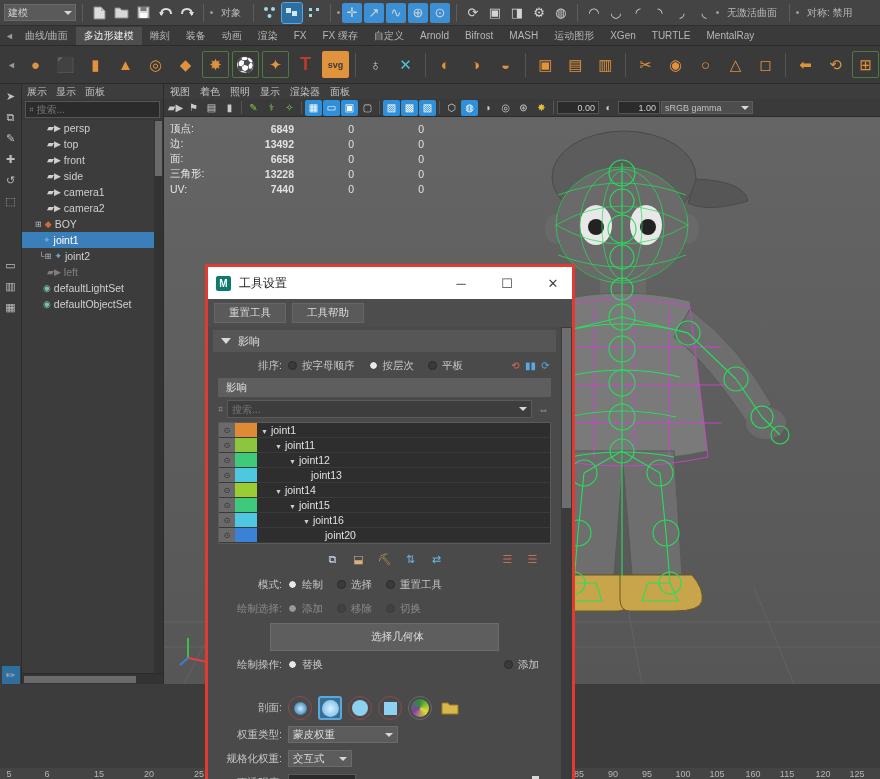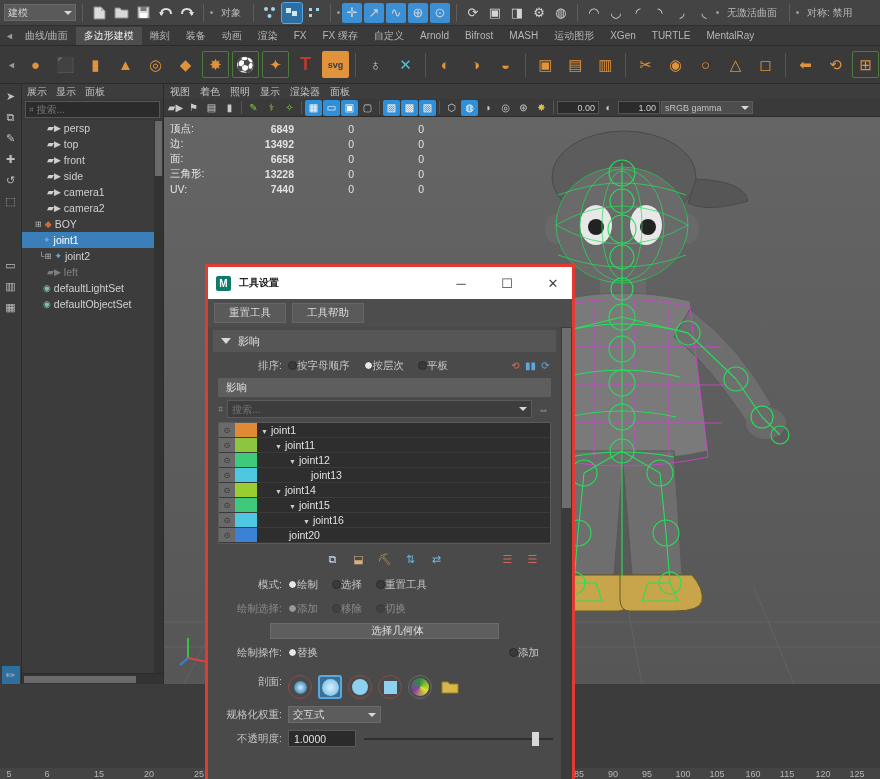--- a/index.html
+++ b/index.html
@@ -106,57 +106,57 @@
   
   #dialog {
     position:absolute; left:205px; top:180px; width:370px; height:599px;
     border:3px solid #e23a30; background:#4a4a4a; z-index:40;
     display:flex; flex-direction:column; overflow:hidden;
   }
   #dlg-title {
     height:32px; background:#fff; display:flex; align-items:center; padding-left:8px; gap:8px; flex:none;
   }
   #dlg-logo { width:15px;height:15px;background:#0c7b6c;color:#fff;font-size:10px;font-weight:bold;display:flex;align-items:center;justify-content:center;border-radius:2px;}
-  #dlg-title-text { flex:1; font-size:10px; color:#222;font-weight:bold;}
+  #dlg-title-text { flex:1; font-size:12px; color:#222;}
   .wbtn { width:38px;height:30px;display:flex;align-items:center;justify-content:center;font-size:13px;color:#444;}
   #dlg-toolbar { height:28px; background:#4d4d4d; display:flex;align-items:center;padding:0 6px;gap:6px; flex:none;}
   #dlg-toolname { flex:1; font-size:11px; color:#d6d6d6;}
   .dlg-btn { height:20px;background:#5a5a5a;border:1px solid #666;color:#ddd;font-size:10.5px;padding:0 14px;display:flex;align-items:center;justify-content:center;}
   #dlg-body { flex:1; overflow:hidden; position:relative; background:#4a4a4a; }
   #dlg-scroll { position:absolute; right:0; top:0; width:11px; height:100%; background:#3b3b3b;}
   #dlg-scroll .thumb { width:9px;margin:1px;background:#6e6e6e;height:180px;}
   #dlg-inner { position:absolute; left:0; top:0; right:11px; bottom:0; overflow:hidden;}
 
   .frame-hdr { height:22px; background:#565656; display:flex; align-items:center; gap:7px; padding-left:8px; font-size:11px; color:#e0e0e0; margin:3px 5px 0 5px;}
   .tri { width:0;height:0;border-left:5px solid transparent;border-right:5px solid transparent;border-top:6px solid #d8d8d8;}
   .fld { display:flex; align-items:center; height:21px; padding:0 8px; margin-top:3px;}
   .fld-lbl { width:72px; text-align:right; padding-right:6px; font-size:10.5px; color:#c6c6c6; flex:none;}
   .radio { width:9px;height:9px;border-radius:50%;background:#3a3a3a;border:1px solid #2a2a2a;flex:none;}
   .radio.on { background:#e8e8e8;}
-  .rlbl { font-size:10.5px; color:#c6c6c6; margin-right:14px; white-space:nowrap;}
+  .rlbl { font-size:10.5px; color:#c6c6c6; margin-left:5px; margin-right:14px; white-space:nowrap;}
   .mini-ico { width:15px;height:15px;display:flex;align-items:center;justify-content:center;font-size:10px;}
 
   .inf-label { margin:2px 10px 0 10px; height:19px; background:#5e5e5e; display:flex; align-items:center; padding-left:8px; font-size:10.5px; color:#e4e4e4;}
   .srch { margin:3px 10px 0 10px; height:18px; display:flex; align-items:center; gap:4px;}
   .srch-box { flex:1; height:18px; background:#3d3d3d; border:1px solid #5a5a5a; display:flex;align-items:center;padding:0 4px;}
   .srch-box input { flex:1;background:transparent;border:none;outline:none;color:#9c9c9c;font-size:10px;font-family:inherit;}
 
   #joint-list { margin:4px 10px 0 10px; height:122px; background:#2e2e2e; border:1px solid #5a5a5a; overflow:hidden;}
   .jrow { height:15px; display:flex; align-items:center; font-size:10.5px; color:#e0e0e0; border-bottom:1px solid #3a3a3a;}
   .jlock { width:16px;height:14px;background:#6a6a6a;display:flex;align-items:center;justify-content:center;font-size:8px;color:#2a2a2a;flex:none;}
   .jswatch { width:22px; height:14px; flex:none;}
   .jname { padding-left:4px; white-space:nowrap;}
   .jcaret { font-size:7px; color:#cfcfcf; margin-right:3px;}
 
   #list-icons { display:flex; align-items:center; justify-content:center; gap:9px; height:24px; margin-top:3px; position:relative;}
   .li-ico { width:17px;height:17px;display:flex;align-items:center;justify-content:center;font-size:11px;}
   #list-icons .right-pair { position:absolute; right:20px; display:flex; gap:8px;}
 
-  .wide-btn { margin:4px 62px 0 62px; height:16px; background:#5e5e5e; border:1px solid #6b6b6b; display:flex;align-items:center;justify-content:center;font-size:10.5px;color:#e0e0e0;padding-left:26px;}
-  .profile-row { display:flex; height:26px; padding:0 8px; margin-top:12px;}
+  .wide-btn { margin:4px 62px 0 62px; height:28px; background:#5e5e5e; border:1px solid #6b6b6b; display:flex;align-items:center;justify-content:center;font-size:10.5px;color:#e0e0e0;padding-left:26px;}
+  .profile-row { display:flex; align-items:center; height:26px; padding:0 8px; margin-top:20px;}
   .pro { width:24px;height:24px;border-radius:50%;border:1px solid #8b4a4a;display:flex;align-items:center;justify-content:center;flex:none;margin-right:6px;}
   .pro.active { border:2px solid #5aa8e0; background:#3a6e92; border-radius:3px;}
   .txt-field { height:17px; background:#2b2b2b; border:1px solid #5a5a5a; font-size:10.5px; color:#e4e4e4; display:flex; align-items:center; padding-left:5px;}
   .slider { flex:1; height:17px; position:relative; display:flex; align-items:center; margin-left:8px;}
   .slider .track { position:absolute;left:0;right:0;height:2px;background:#2f2f2f;}
   .slider .handle { position:absolute; width:7px;height:14px;background:#d8d8d8; }
   .combo2 { height:17px;background:#5c5c5c;border:1px solid #6a6a6a;font-size:10.5px;color:#ddd;display:flex;align-items:center;justify-content:space-between;padding:0 4px;}
 
   
   #timeline-wrap { position:absolute; top:684px; left:0; width:880px; height:95px; background:#3c3c3c;}
@@ -692,21 +692,21 @@
           <span class="jname" style="padding-left:32px"><span class="jcaret">▼</span><span>joint15</span></span>
         </div>
         <div class="jrow">
           <span class="jlock">⊙</span>
           <span class="jswatch" style="background:#4ec8e0"></span>
           <span class="jname" style="padding-left:46px"><span class="jcaret">▼</span><span>joint16</span></span>
         </div>
         <div class="jrow">
           <span class="jlock">⊙</span>
           <span class="jswatch" style="background:#3b82d6"></span>
-          <span class="jname" style="padding-left:32px">joint20</span>
+          <span class="jname" style="padding-left:68px">joint20</span>
         </div>
       </div>
 
       <div id="list-icons">
         <span class="li-ico" style="color:#c8d8e8">⧉</span>
         <span class="li-ico" style="color:#d8b080">⬓</span>
         <span class="li-ico" style="color:#c8a050">⛏</span>
         <span class="li-ico" style="color:#6ab8e0">⇅</span>
         <span class="li-ico" style="color:#6ab8e0">⇄</span>
         <span class="right-pair">
@@ -763,24 +763,31 @@
         <span class="pro" style="border-color:#6a6a6a">
               <span style="width:18px;height:18px;border-radius:50%;background:conic-gradient(#2f8f3f,#e0e030,#8040a0,#2f8f3f)"></span>
             </span>
         <span class="pro" style="border:none;background:none">
           <svg width="18" height="14" viewBox="0 0 18 14">
                 <path d="M1 2h6l1.5 2H17v9H1z" fill="#d8b84a" stroke="#9a7c20"></path>
               </svg>
         </span>
       </div>
 
+      <div class="fld">
+        <span class="fld-lbl">权重类型:</span>
+        <div class="combo2" style="width:110px">
+          <span>蒙皮权重</span>
+          <span class="combo-arrow"></span>
+        </div>
+      </div>
 
       <div class="fld">
         <span class="fld-lbl">规格化权重:</span>
-        <div class="combo2" style="width:93px">
+        <div class="combo2" style="width:64px">
           <span>交互式</span>
           <span class="combo-arrow"></span>
         </div>
       </div>
 
       <div class="fld">
         <span class="fld-lbl">不透明度:</span>
         <div class="txt-field" style="width:68px">1.0000</div>
         <div class="slider">
           <span class="track"></span>

